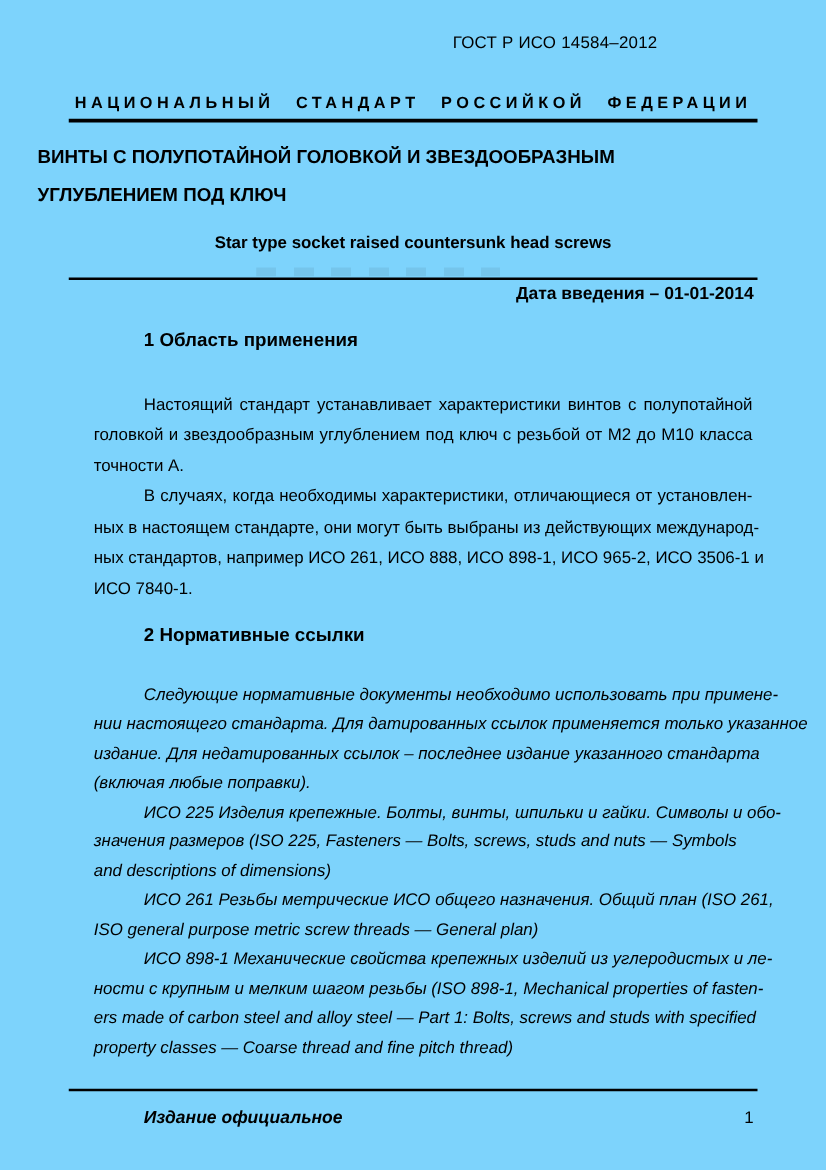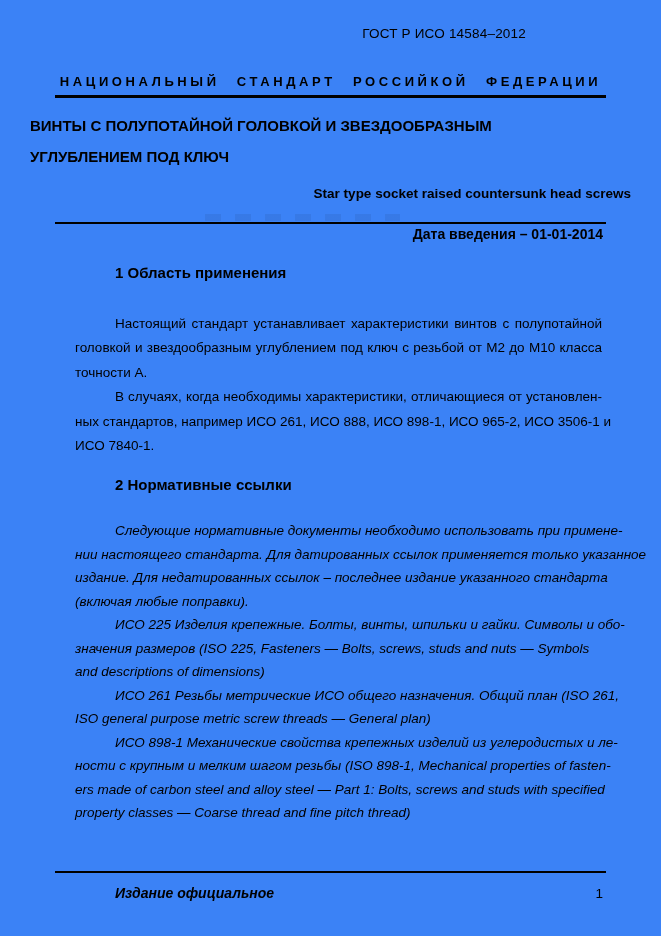--- a/index.html
+++ b/index.html
@@ -1,21 +1,21 @@
 <!DOCTYPE html>
 <html><head>
 <meta charset="utf-8">
 <style>
   html, body { margin: 0; padding: 0; background: #777; }
   .page {
     position: relative;
     width: 661px;
     height: 936px;
     margin: 0 auto;
-    background: #3b82f6;
+    background: #7dd3fc;
     color: #000;
     font-family: "Liberation Sans", "DejaVu Sans", sans-serif;
     overflow: hidden;
   }
   .doc-code {
     position: absolute;
     top: 26px;
     right: 135px;
     font-size: 13.5px;
     letter-spacing: 0.2px;
@@ -44,21 +44,21 @@
     text-align: left;
     font-weight: bold;
     font-size: 15px;
   }
   .title-ru .tline { line-height: 31px; }
   .title-en {
     position: absolute;
     top: 186px;
     left: 30px;
     right: 30px;
-    text-align: right;
+    text-align: center;
     font-weight: bold;
     font-size: 13.5px;
   }
   .erased-artifact {
     position: absolute;
     top: 214px;
     left: 205px;
     width: 195px;
     height: 7px;
     background: repeating-linear-gradient(90deg,
@@ -139,20 +139,21 @@
       <div class="sec-heading h1-head">1 Область применения</div>
 
       <div class="para">
         <div class="line j ind">Настоящий стандарт устанавливает характеристики винтов с полупотайной</div>
         <div class="line j">головкой и звездообразным углублением под ключ с резьбой от М2 до М10 класса</div>
         <div class="line">точности А.</div>
       </div>
 
       <div class="para">
         <div class="line j ind">В случаях, когда необходимы характеристики, отличающиеся от установлен-</div>
+        <div class="line j">ных в настоящем стандарте, они могут быть выбраны из действующих международ-</div>
         <div class="line j">ных стандартов, например ИСО 261, ИСО 888, ИСО 898-1, ИСО 965-2, ИСО 3506-1 и</div>
         <div class="line">ИСО 7840-1.</div>
       </div>
     </div>
 
     <div class="sec2">
       <div class="sec-heading h2-head">2 Нормативные ссылки</div>
 
       <div class="para">
         <div class="line j ind">Следующие нормативные документы необходимо использовать при примене-</div>

